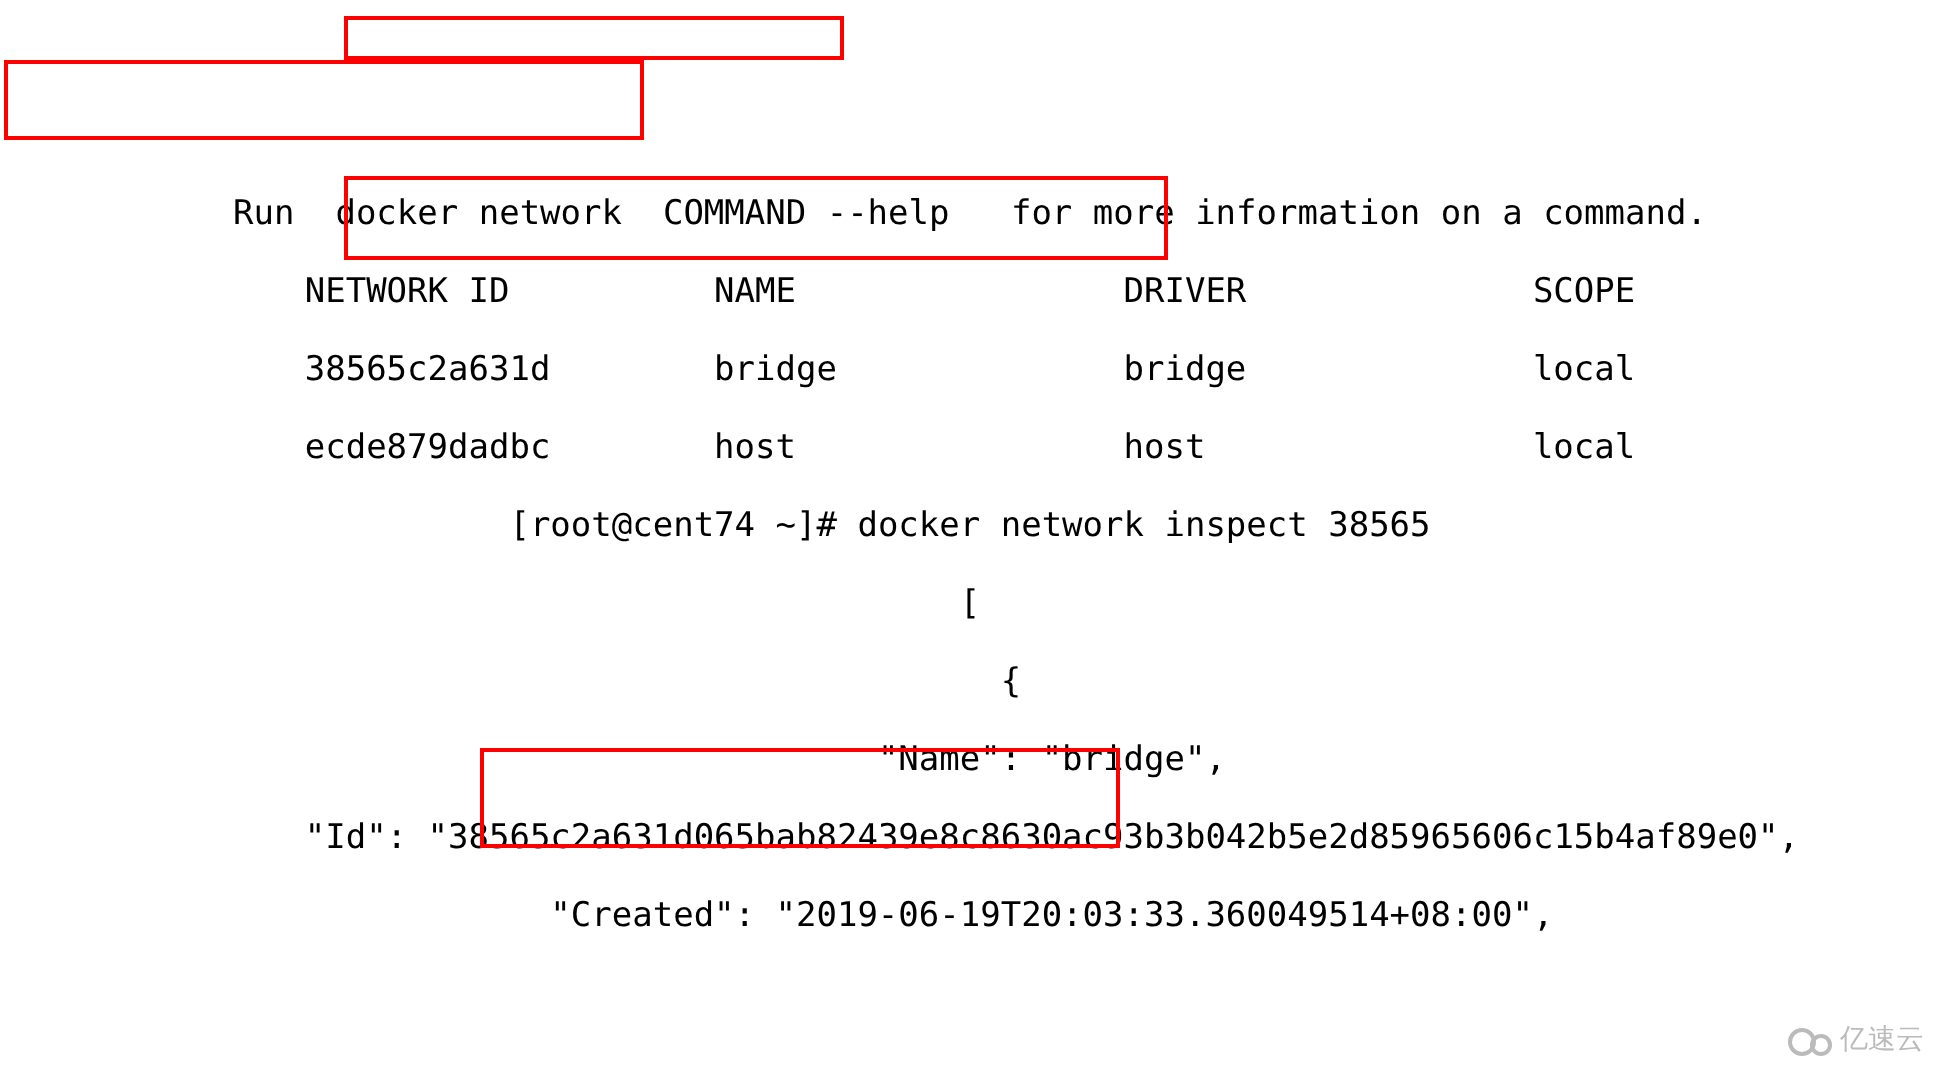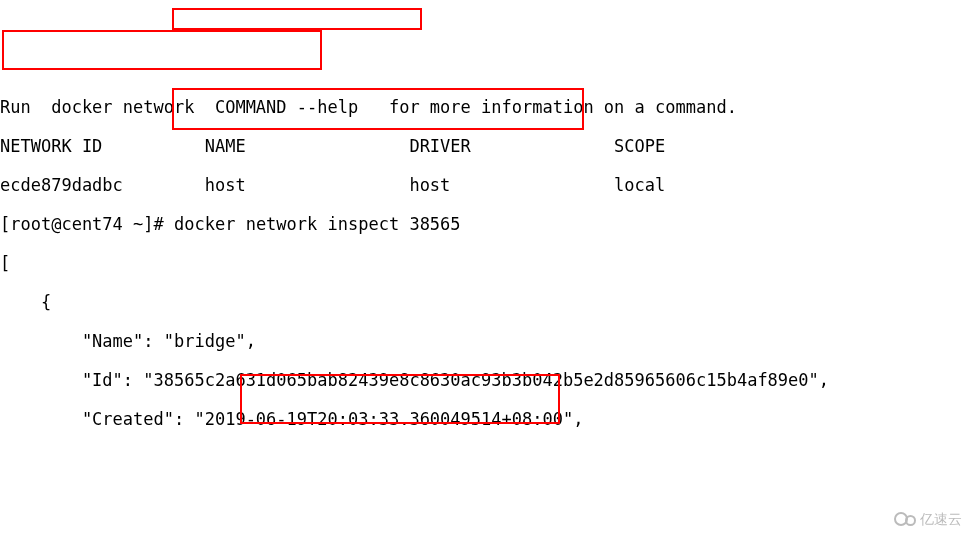--- a/index.html
+++ b/index.html
@@ -19,36 +19,37 @@
       overflow: hidden;
       white-space: pre;
     }
     .terminal {
       padding: 0;
     }
     .line {
       white-space: pre;
       position: relative;
       height: 19.5px;
+      text-align: center;
     }
     .redbox {
       position: absolute;
       border: 2.5px solid #ff0000;
       pointer-events: none;
       z-index: 10;
     }
     .watermark {
       position: absolute;
       right: 8px;
       bottom: 6px;
       color: #bbbbbb;
       font-family: Arial, sans-serif;
       font-size: 14px;
       display: flex;
-      align-items: flex-start;
+      align-items: flex-end;
       gap: 4px;
     }
     .watermark-icon {
       display: inline-block;
       width: 22px;
       height: 14px;
       position: relative;
     }
     .watermark-icon::before,
     .watermark-icon::after {
@@ -71,20 +72,21 @@
     }
   </style>
 </head>
 <body>
 
 
 
 <div class="terminal">
 <div class="line">Run  docker network  COMMAND --help   for more information on a command.</div>
 <div class="line">NETWORK ID          NAME                DRIVER              SCOPE</div>
+<div class="line">38565c2a631d        bridge              bridge              local</div>
 <div class="line">ecde879dadbc        host                host                local</div>
 <div class="line"><span>[root@cent74 ~]</span><span># docker network inspect 38565</span></div>
 <div class="line">[</div>
 <div class="line">    {</div>
 <div class="line">        "Name": "bridge",</div>
 <div class="line">        "Id": "38565c2a631d065bab82439e8c8630ac93b3b042b5e2d85965606c15b4af89e0",</div>
 <div class="line">        "Created": "2019-06-19T20:03:33.360049514+08:00",</div>
 
 
 

